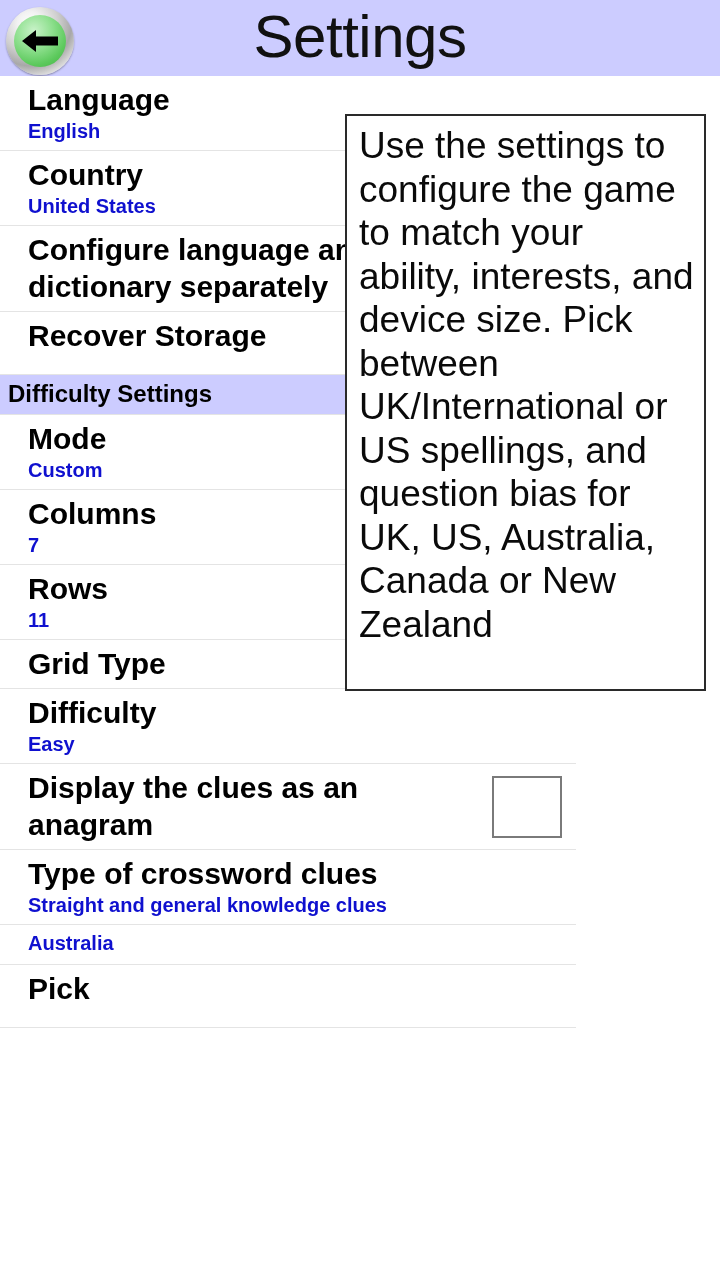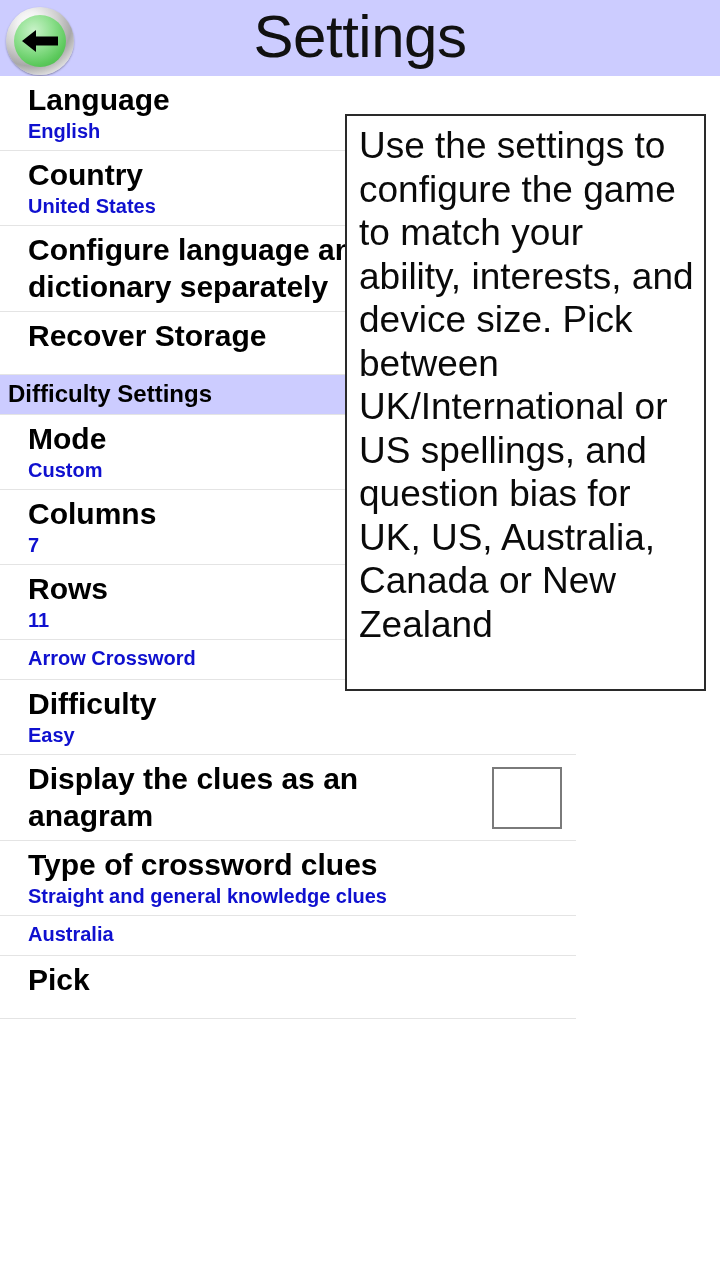--- a/index.html
+++ b/index.html
@@ -185,21 +185,21 @@
     </div>
     <div class="row">
       <div class="row-title">Columns</div>
       <div class="row-value">7</div>
     </div>
     <div class="row">
       <div class="row-title">Rows</div>
       <div class="row-value">11</div>
     </div>
     <div class="row">
-      <div class="row-value">Arrow Crossword</div>
+      <div class="row-title">Grid Type</div>
     </div>
     <div class="row">
       <div class="row-title">Difficulty</div>
       <div class="row-value">Easy</div>
     </div>
     <div class="row has-checkbox">
       <div class="row-title">Display the clues as an anagram</div>
       <div class="checkbox"></div>
     </div>
     <div class="row">

